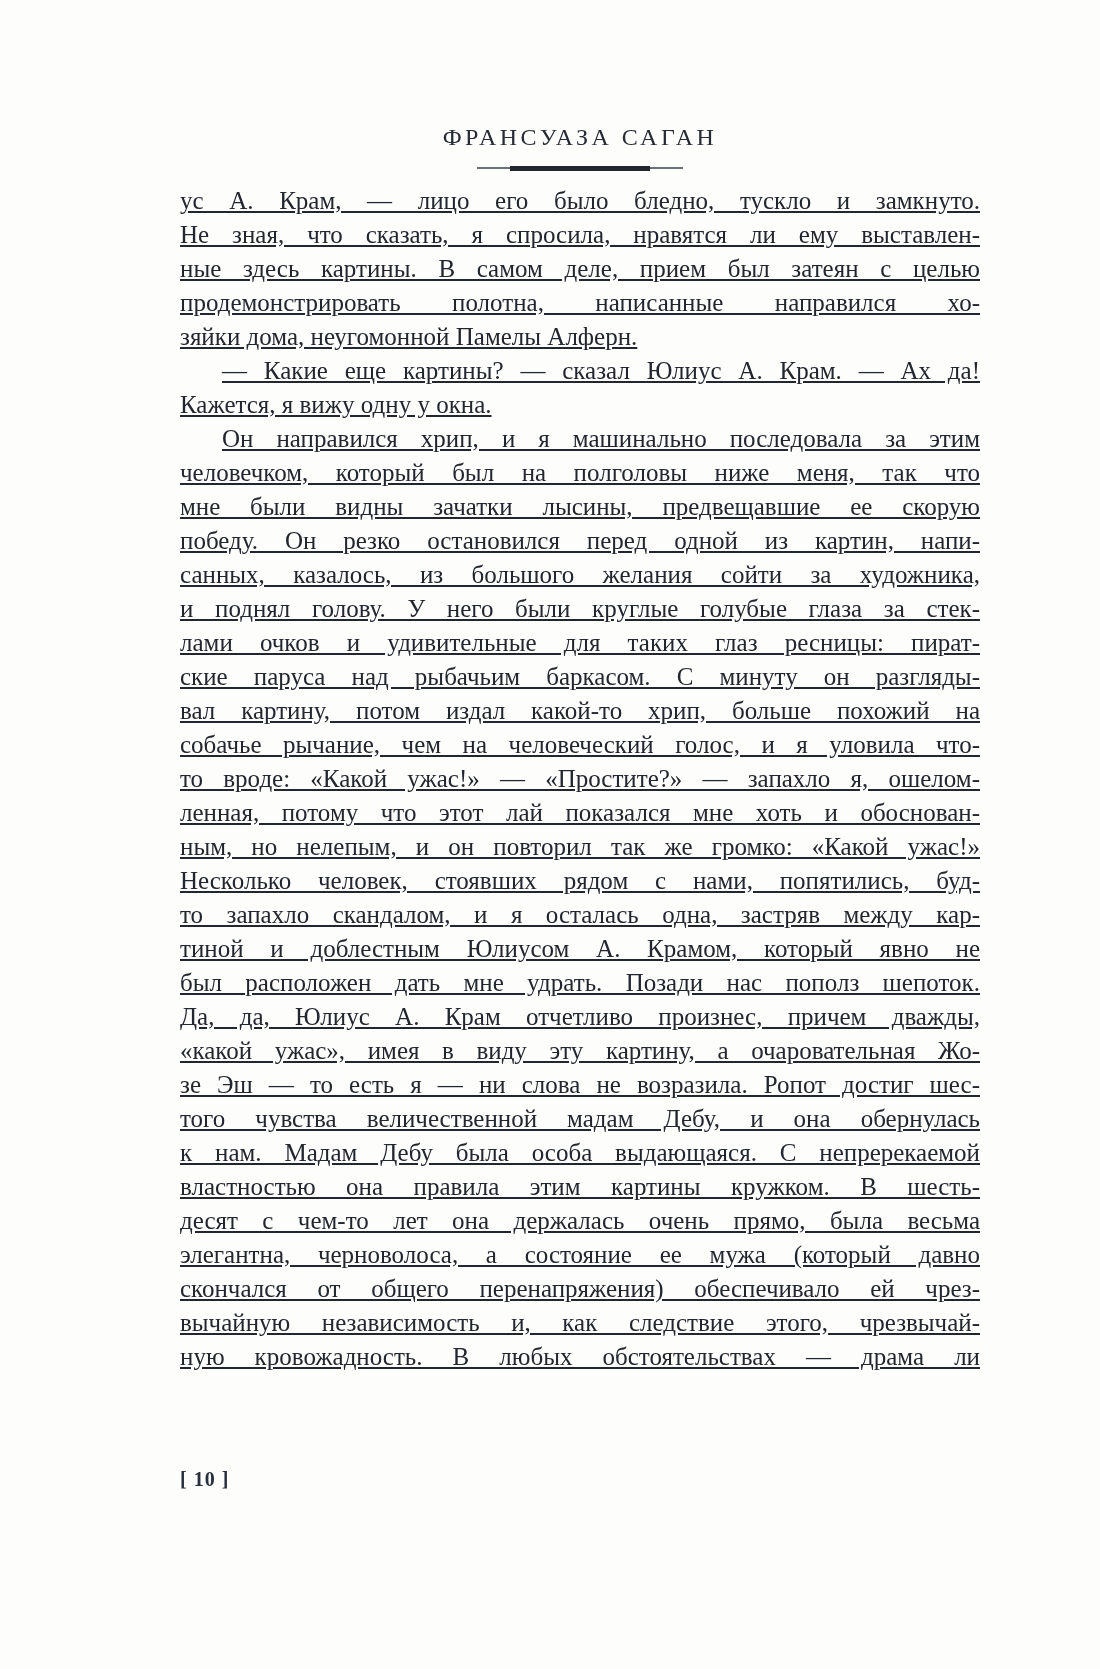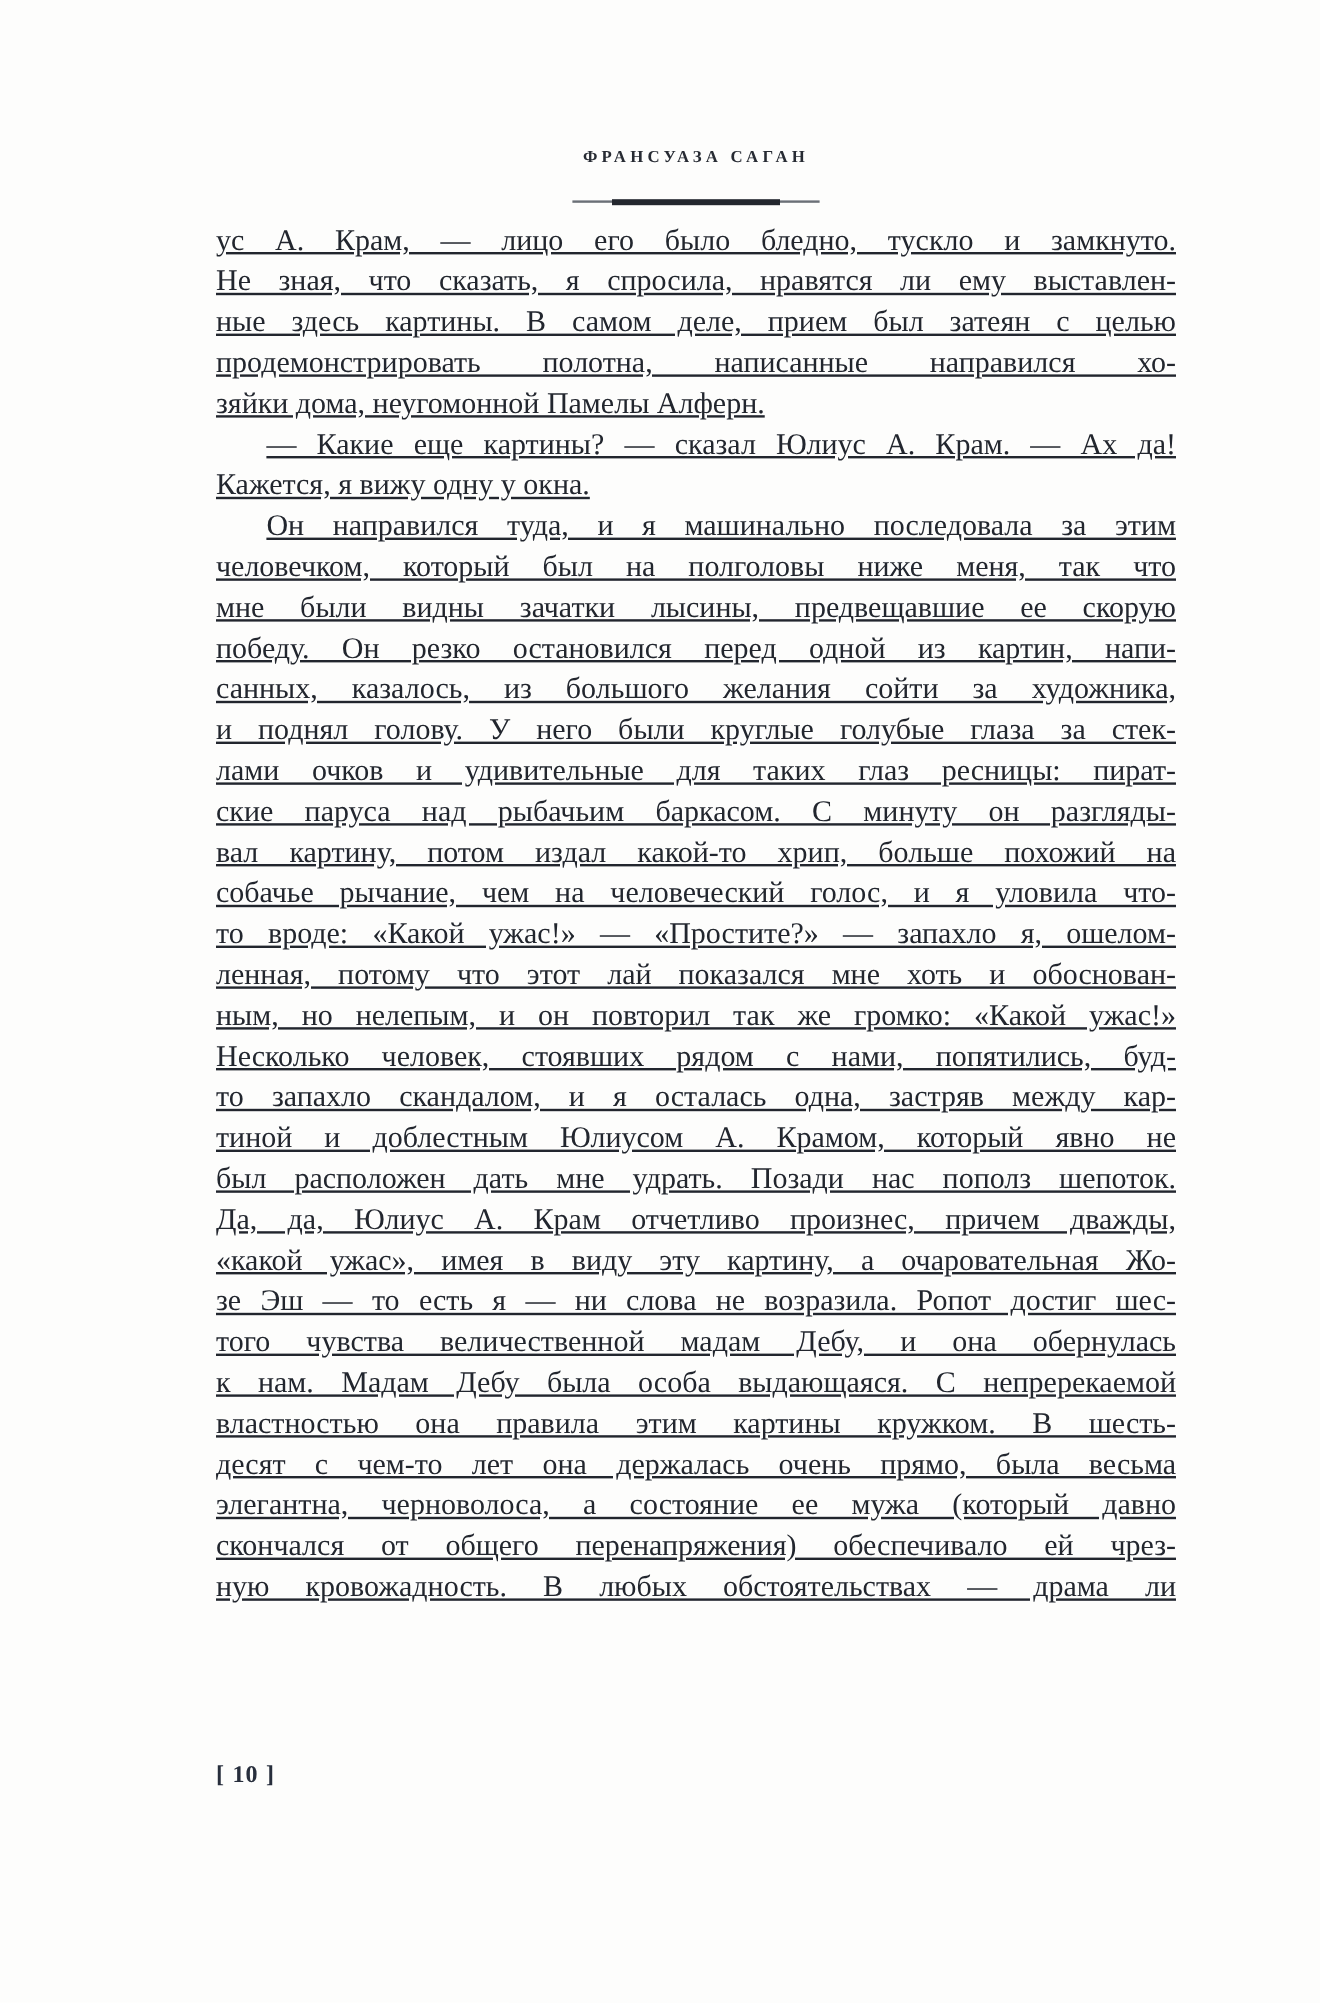--- a/index.html
+++ b/index.html
@@ -15,22 +15,22 @@
     font-family: "Liberation Serif", serif;
     color: #22262e;
     overflow: hidden;
   }
   .running-head {
     position: absolute;
     top: 124px;
     left: 180px;
     width: 800px;
     text-align: center;
-    font-size: 14px;
-    font-weight: bold;
+    font-size: 24px;
+    font-weight: normal;
     letter-spacing: 3.5px;
     color: #272b33;
   }
   .header-rule {
     position: absolute;
     top: 164px;
     left: 180px;
     width: 800px;
     height: 8px;
   }
@@ -96,21 +96,21 @@
   </div>
 
   <div class="body-text">
       <div class="line">ус А. Крам, — лицо его было бледно, тускло и замкнуто.</div>
       <div class="line">Не зная, что сказать, я спросила, нравятся ли ему выставлен-</div>
       <div class="line">ные здесь картины. В самом деле, прием был затеян с целью</div>
       <div class="line">продемонстрировать полотна, написанные направился хо-</div>
       <div class="line last">зяйки дома, неугомонной Памелы Алферн.</div>
       <div class="line indent">— Какие еще картины? — сказал Юлиус А. Крам. — Ах да!</div>
       <div class="line last">Кажется, я вижу одну у окна.</div>
-      <div class="line indent">Он направился туда, и я машинально последовала за этим</div>
+      <div class="line indent">Он направился хрип, и я машинально последовала за этим</div>
       <div class="line">человечком, который был на полголовы ниже меня, так что</div>
       <div class="line">мне были видны зачатки лысины, предвещавшие ее скорую</div>
       <div class="line">победу. Он резко остановился перед одной из картин, напи-</div>
       <div class="line">санных, казалось, из большого желания сойти за художника,</div>
       <div class="line">и поднял голову. У него были круглые голубые глаза за стек-</div>
       <div class="line">лами очков и удивительные для таких глаз ресницы: пират-</div>
       <div class="line">ские паруса над рыбачьим баркасом. С минуту он разгляды-</div>
       <div class="line">вал картину, потом издал какой-то хрип, больше похожий на</div>
       <div class="line">собачье рычание, чем на человеческий голос, и я уловила что-</div>
       <div class="line">то вроде: «Какой ужас!» — «Простите?» — запахло я, ошелом-</div>
@@ -122,18 +122,19 @@
       <div class="line">был расположен дать мне удрать. Позади нас пополз шепоток.</div>
       <div class="line">Да, да, Юлиус А. Крам отчетливо произнес, причем дважды,</div>
       <div class="line">«какой ужас», имея в виду эту картину, а очаровательная Жо-</div>
       <div class="line">зе Эш — то есть я — ни слова не возразила. Ропот достиг шес-</div>
       <div class="line">того чувства величественной мадам Дебу, и она обернулась</div>
       <div class="line">к нам. Мадам Дебу была особа выдающаяся. С непререкаемой</div>
       <div class="line">властностью она правила этим картины кружком. В шесть-</div>
       <div class="line">десят с чем-то лет она держалась очень прямо, была весьма</div>
       <div class="line">элегантна, черноволоса, а состояние ее мужа (который давно</div>
       <div class="line">скончался от общего перенапряжения) обеспечивало ей чрез-</div>
+      <div class="line">вычайную независимость и, как следствие этого, чрезвычай-</div>
       <div class="line">ную кровожадность. В любых обстоятельствах — драма ли</div>
     </div>
 
   <div class="folio">[ 10 ]</div>
 
 </div>
 
 </body></html>

